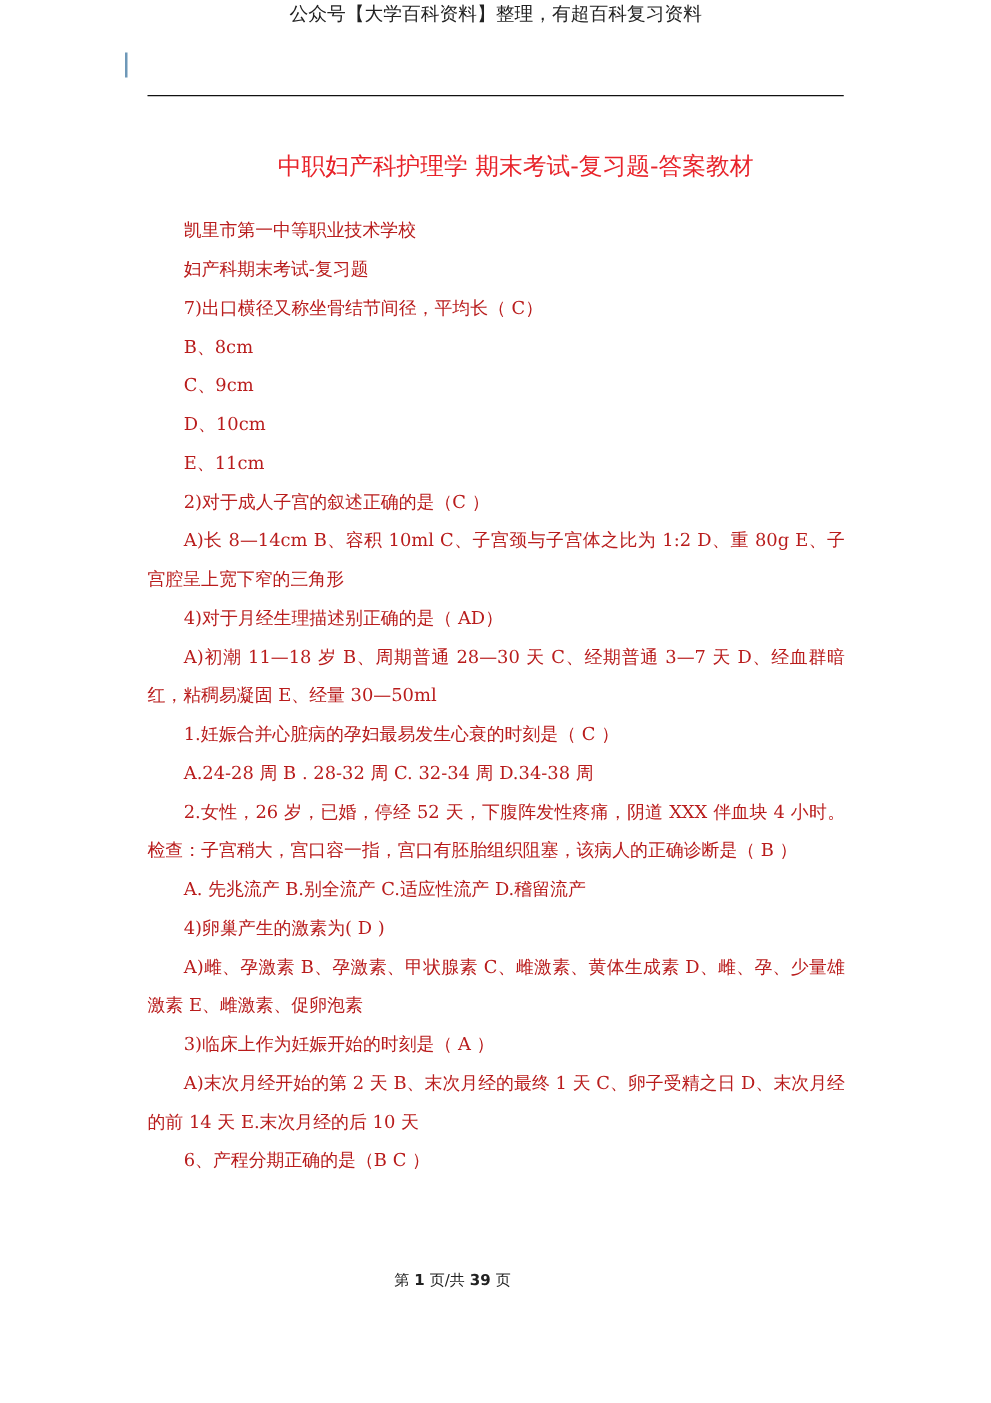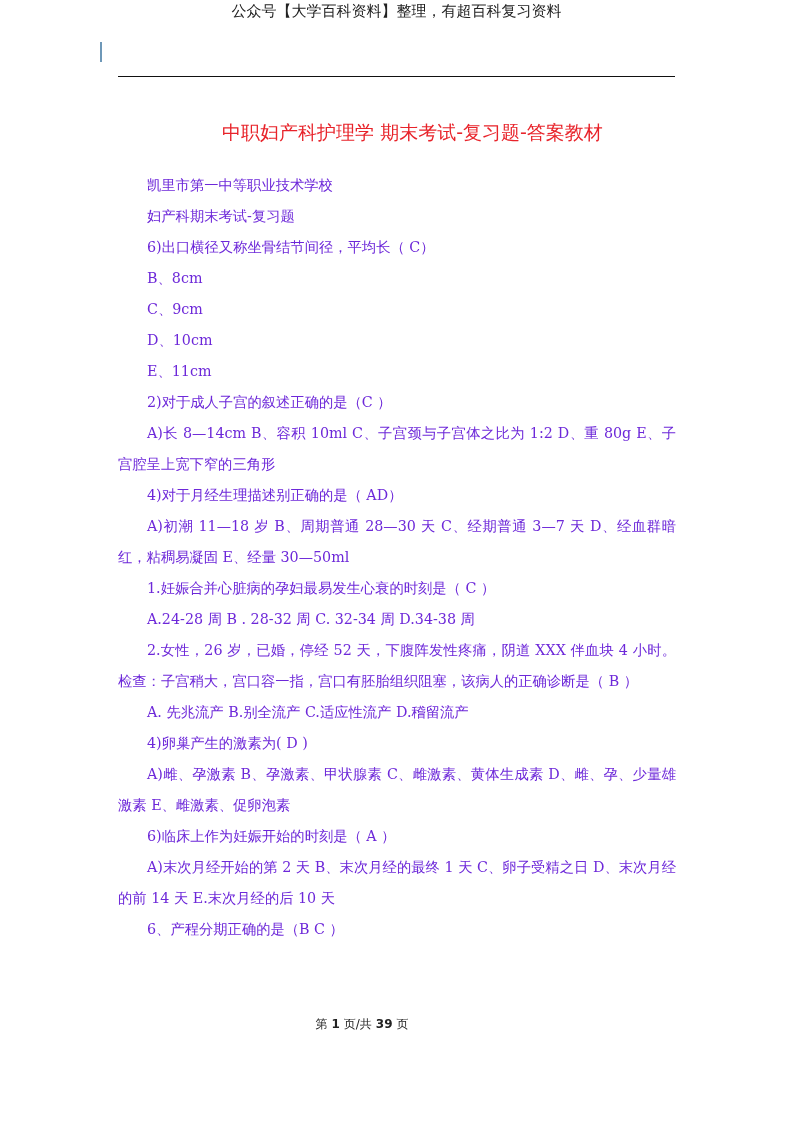--- a/index.html
+++ b/index.html
@@ -53,21 +53,21 @@
     font-family: "DejaVu Sans", "Liberation Sans", sans-serif;
     font-weight: normal;
   }
   .content {
     position: absolute;
     left: 118px;
     top: 170px;
     width: 558px;
     font-size: 14.3px;
     line-height: 31px;
-    color: #6d28d9;
+    color: #b91c1c;
   }
   .content p {
     margin: 0;
     text-indent: 29px;
     text-align: justify;
   }
   .footer {
     position: absolute;
     left: 0;
     top: 1016px;
@@ -89,35 +89,35 @@
 
 <div class="cursor-mark"></div>
 
 <div class="header-rule"></div>
 
 <h1 class="doc-title">中职妇产科护理学 期末考试-复习题-答案教材</h1>
 
 <div class="content">
   <p>凯里市第一中等职业技术学校</p>
   <p>妇产科期末考试-复习题</p>
-  <p>6)出口横径又称坐骨结节间径，平均长（ C）</p>
+  <p>7)出口横径又称坐骨结节间径，平均长（ C）</p>
   <p>B、8cm</p>
   <p>C、9cm</p>
   <p>D、10cm</p>
   <p>E、11cm</p>
   <p>2)对于成人子宫的叙述正确的是（C ）</p>
   <p>A)长 8—14cm B、容积 10ml C、子宫颈与子宫体之比为 1:2 D、重 80g E、子宫腔呈上宽下窄的三角形</p>
   <p>4)对于月经生理描述别正确的是（ AD）</p>
   <p>A)初潮 11—18 岁 B、周期普通 28—30 天 C、经期普通 3—7 天 D、经血群暗红，粘稠易凝固 E、经量 30—50ml</p>
   <p>1.妊娠合并心脏病的孕妇最易发生心衰的时刻是（ C ）</p>
   <p>A.24-28 周 B . 28-32 周 C. 32-34 周 D.34-38 周</p>
   <p>2.女性，26 岁，已婚，停经 52 天，下腹阵发性疼痛，阴道 XXX 伴血块 4 小时。检查：子宫稍大，宫口容一指，宫口有胚胎组织阻塞，该病人的正确诊断是（ B ）</p>
   <p>A. 先兆流产 B.别全流产 C.适应性流产 D.稽留流产</p>
   <p>4)卵巢产生的激素为( D )</p>
   <p>A)雌、孕激素 B、孕激素、甲状腺素 C、雌激素、黄体生成素 D、雌、孕、少量雄激素 E、雌激素、促卵泡素</p>
-  <p>6)临床上作为妊娠开始的时刻是（ A ）</p>
+  <p>3)临床上作为妊娠开始的时刻是（ A ）</p>
   <p>A)末次月经开始的第 2 天 B、末次月经的最终 1 天 C、卵子受精之日 D、末次月经的前 14 天 E.末次月经的后 10 天</p>
   <p>6、产程分期正确的是（B C ）</p>
 </div>
 
 <div class="footer">
   <span>第</span><b>1</b><span>页/共</span><b>39</b><span>页</span>
 </div>
 
 </body></html>

